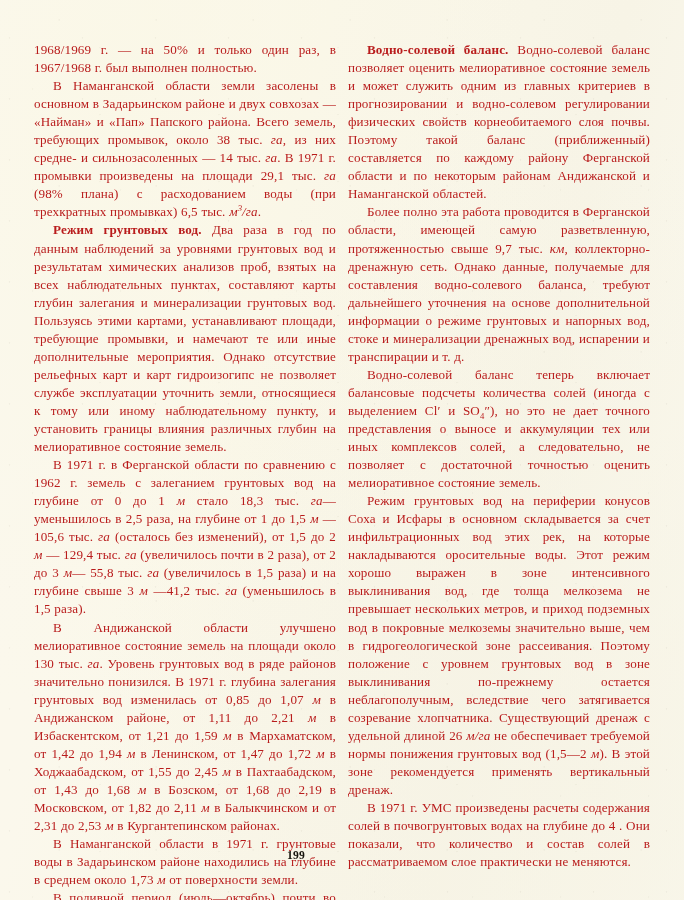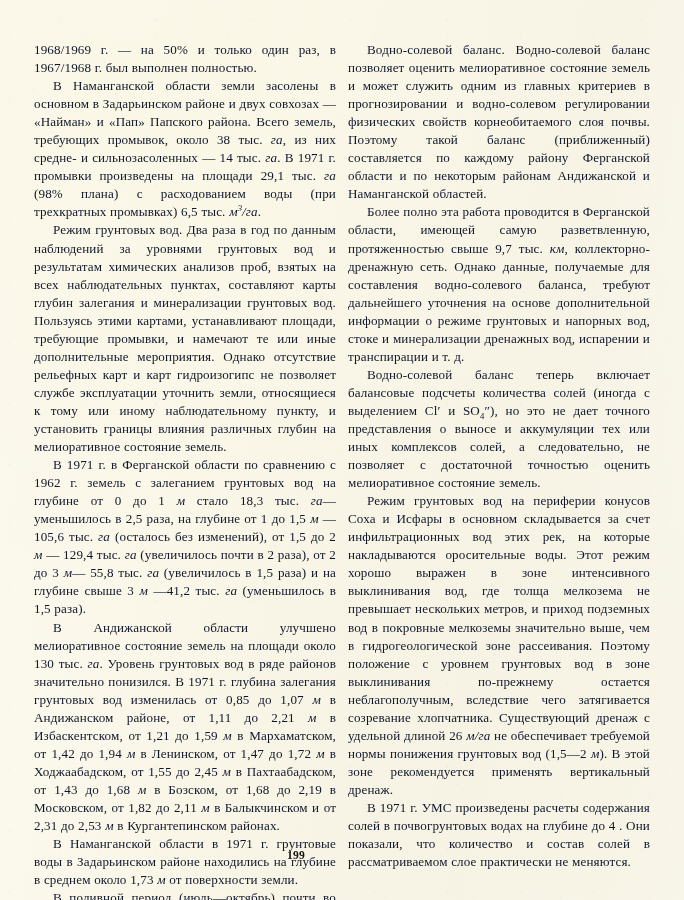--- a/index.html
+++ b/index.html
@@ -41,35 +41,35 @@
     z-index: 2;
   }
   .column {
     width: 302px;
     flex: 0 0 302px;
   }
   .para {
     margin: 0;
     font-size: 13.1px;
     line-height: 18.05px;
-    color: #0f172a;
+    color: #b91c1c;
     text-align: justify;
     text-justify: inter-word;
     -webkit-hyphens: none;
     hyphens: none;
     letter-spacing: 0.01em;
     word-spacing: 0.015em;
     text-rendering: optimizeLegibility;
   }
   .para.indent {
     text-indent: 1.45em;
   }
   .para b,
   .runhead {
-    font-weight: normal;
+    font-weight: bold;
   }
   .para i,
   .it {
     font-style: italic;
   }
   sup {
     font-size: 0.66em;
     vertical-align: super;
     line-height: 0;
   }

